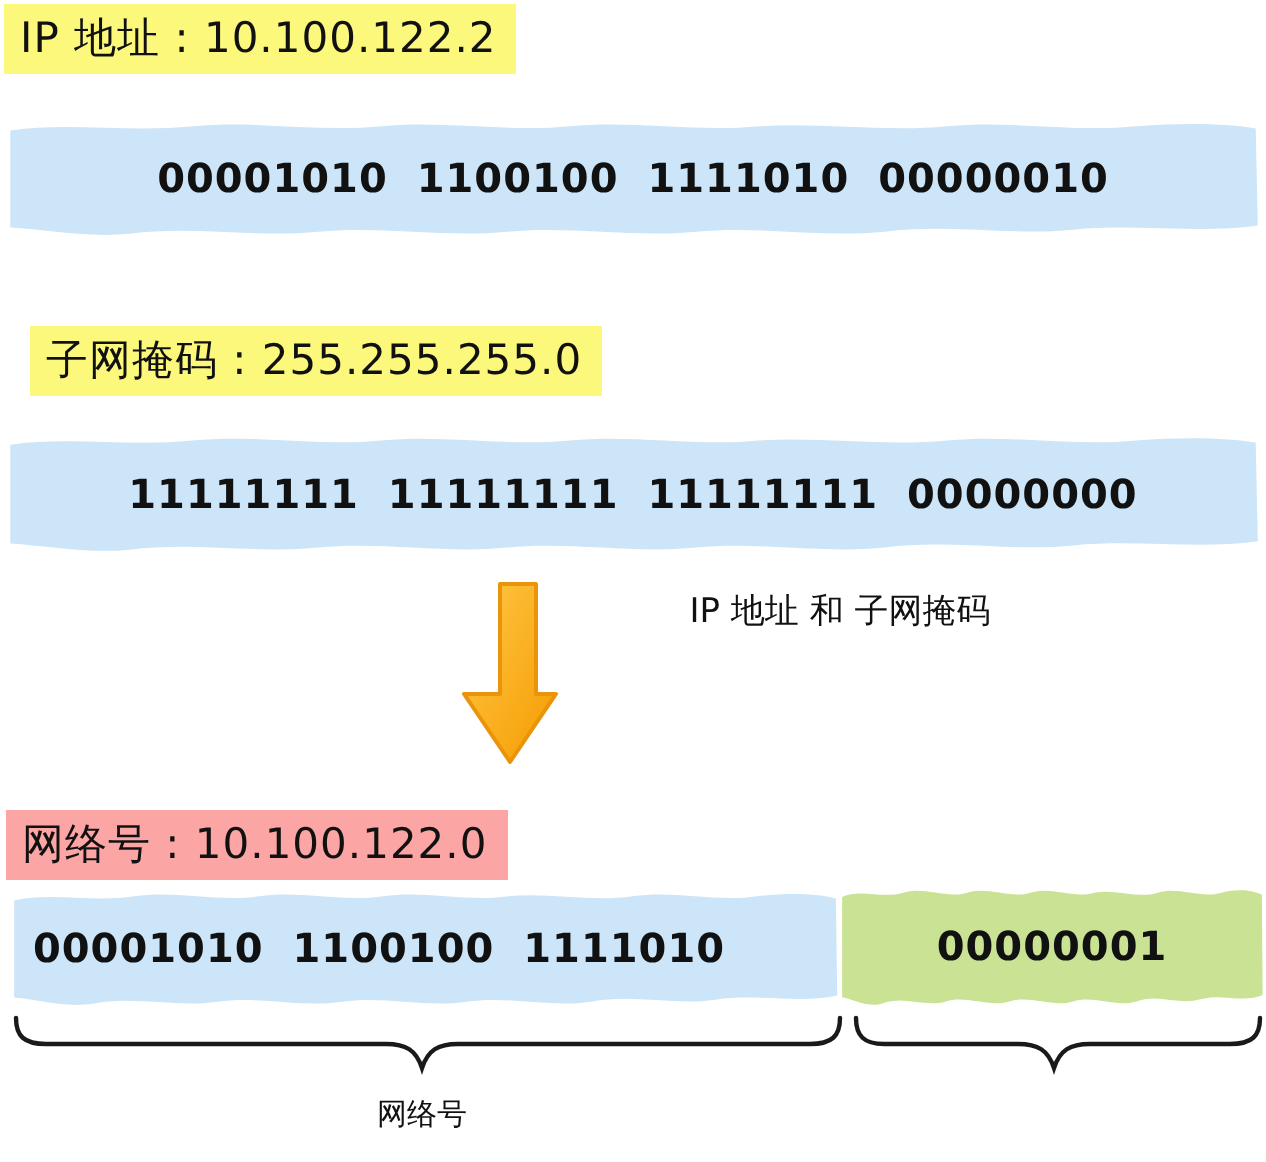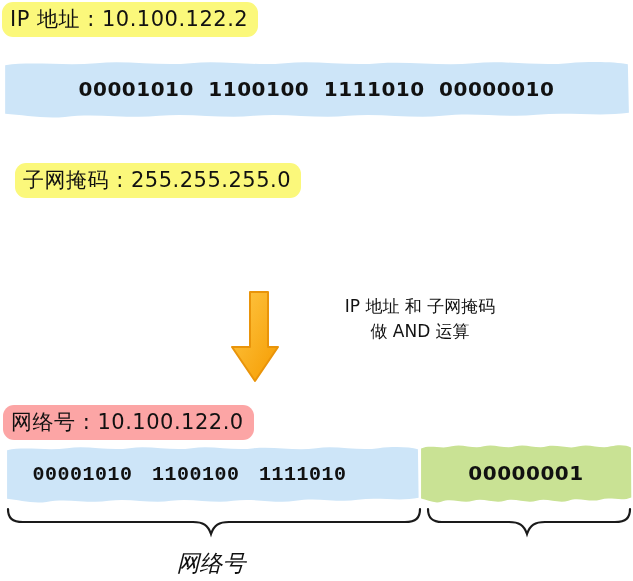--- a/index.html
+++ b/index.html
@@ -19,21 +19,20 @@
   .abs { position: absolute; }
 
   
   .hl-label {
     display: inline-block;
     padding: 3px 10px 4px 8px;
     font-size: 21px;
     font-weight: 500;
     letter-spacing: 0.5px;
     white-space: nowrap;
-    border-radius: 11px;
   }
 
   
   .band { position: absolute; }
   .band svg.bandshape {
     position: absolute;
     left: 0; top: 0;
     width: 100%; height: 100%;
     display: block;
   }
@@ -59,24 +58,23 @@
     width: 240px;
     text-align: center;
     font-size: 17px;
     line-height: 1.45;
     white-space: nowrap;
   }
 
   
   .brace-label {
     position: absolute;
-    font-size: 23px;
+    font-size: 15px;
     transform: translateX(-50%);
     white-space: nowrap;
-    font-style: italic;
   }
 
   svg { overflow: visible; }
 </style>
 </head>
 <body>
 
 <div id="stage">
 
   <svg width="0" height="0" style="position:absolute" aria-hidden="true">
@@ -101,39 +99,44 @@
     <svg class="bandshape" viewBox="0 0 600 60" preserveAspectRatio="none">
       <use href="#wavy" fill="#cde5f8"></use>
     </svg>
     <div class="band-text">00001010 1100100 1111010 00000010</div>
   </div>
 
   <div class="abs" style="left:5px; top:163px;padding-left:10px;">
     <span class="hl-label" style="background-color: rgb(251, 248, 123);">子网掩码 : 255.255.255.0</span>
   </div>
 
+  <div class="band" style="left:2px; top:215px; width:629px; height:63px;">
+    <svg class="bandshape" viewBox="0 0 600 60" preserveAspectRatio="none">
+      <use href="#wavy" fill="#cde5f8"></use>
+    </svg>
+    <div class="band-text">11111111 11111111 11111111 00000000</div>
+  </div>
 
   <svg class="abs" style="left:228px; top:289px;" width="56" height="96" viewBox="0 0 56 96">
     <polygon points="22,3 40,3 40,58 50,58 27,92 4,58 22,58" fill="url(#arrowGrad)" stroke-width="2" stroke-linejoin="round" stroke="#e9940a"></polygon>
   </svg>
 
   <div class="note">
     <div>IP 地址 和 子网掩码</div>
-    <div>做 AND 运算</div>
   </div>
 
   <div class="abs" style="left:3px; top:405px;">
     <span class="hl-label" style="background-color: #fca5a5;">网络号 : 10.100.122.0</span>
   </div>
 
   <div class="band" style="left:5px; top:443px; width:415px; height:62px;">
     <svg class="bandshape" viewBox="0 0 600 60" preserveAspectRatio="none">
       <use href="#wavy" fill="#cde5f8"></use>
     </svg>
-    <div class="band-text" style="padding-right:46px; box-sizing:border-box;font-family:Liberation Mono, monospace;">00001010 1100100 1111010</div>
+    <div class="band-text" style="padding-right:46px; box-sizing:border-box;">00001010 1100100 1111010</div>
   </div>
 
   <div class="band" style="left:420px; top:441px; width:212px; height:64px;">
     <svg class="bandshape" viewBox="0 0 600 60" preserveAspectRatio="none">
       <use href="#wavy" fill="#c9e294"></use>
     </svg>
     <div class="band-text">00000001</div>
   </div>
 
   <svg class="abs" style="left:0; top:505px;" width="633" height="35" viewBox="0 0 633 35">

